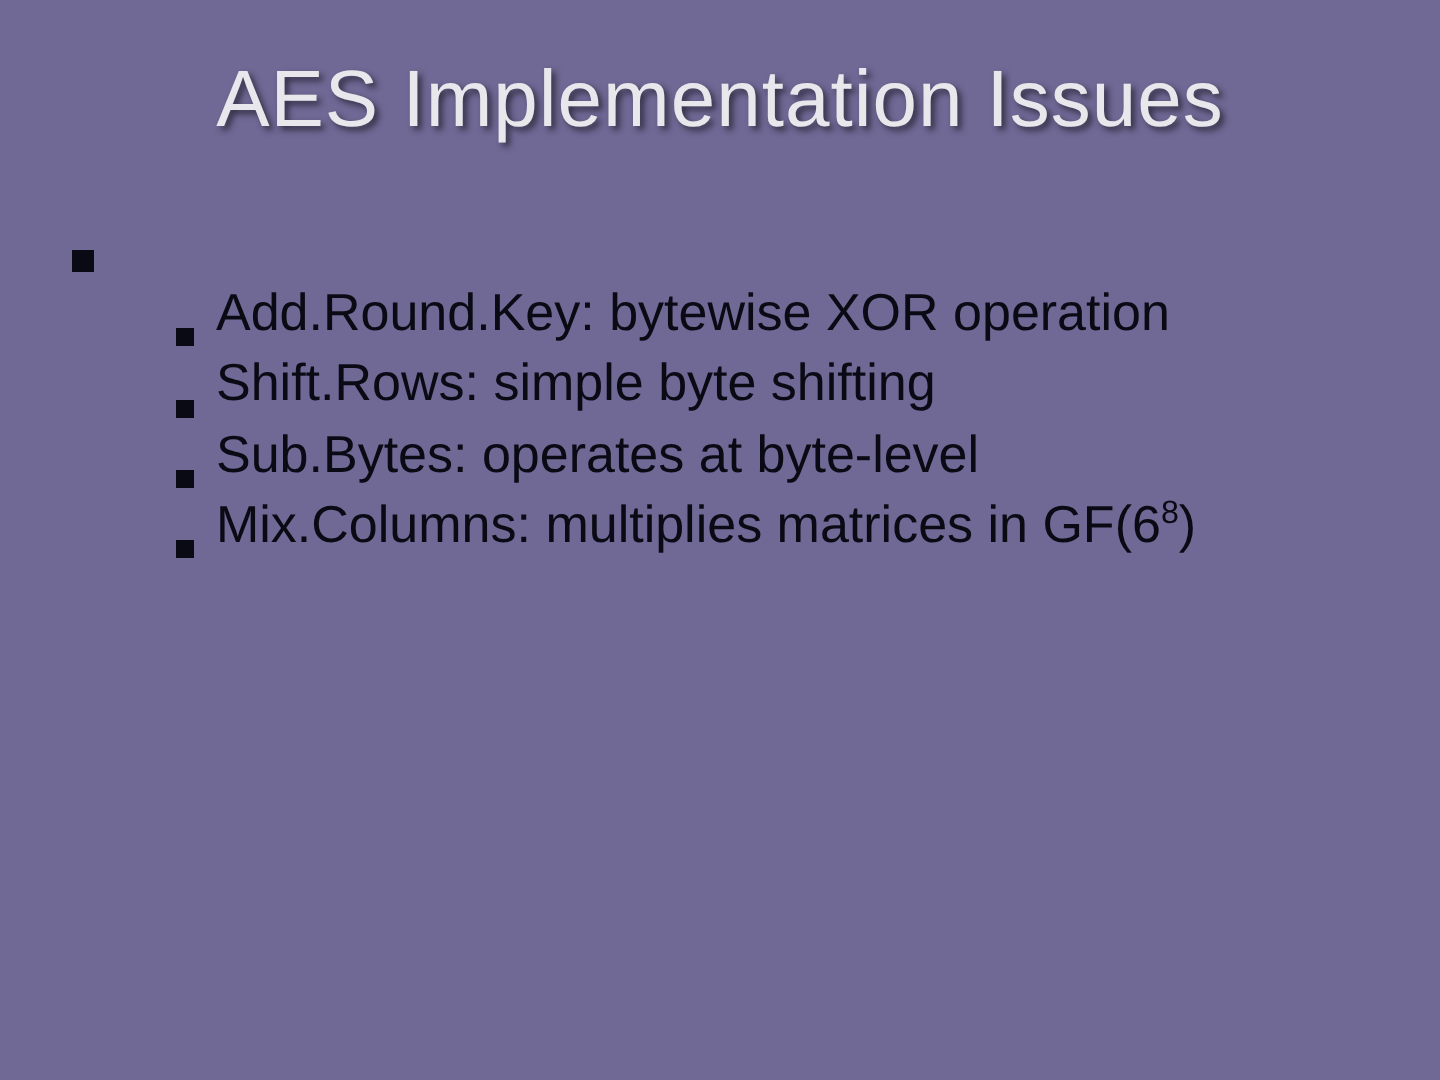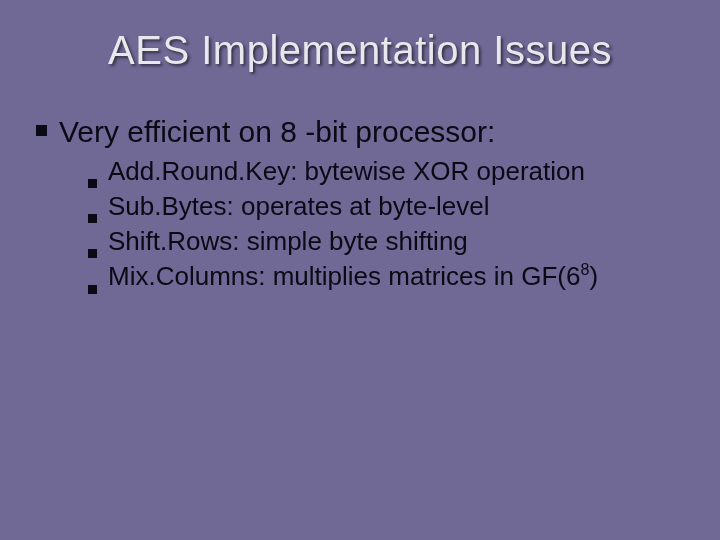--- a/index.html
+++ b/index.html
@@ -70,36 +70,35 @@
   }
 </style>
 </head>
 <body>
 
 <div class="slide">
   <div class="title">AES Implementation Issues</div>
 
   <div class="l1">
     <div class="bullet"></div>
-    <div class="text">Very efficient on 8 -bit processor:</div>
   </div>
 
   <div class="l2">
     <div class="bullet"></div>
     <div class="text">Add.Round.Key: bytewise XOR operation</div>
   </div>
 
   <div class="l2">
     <div class="bullet"></div>
-    <div class="text">Sub.Bytes: operates at byte-level</div>
+    <div class="text">Shift.Rows: simple byte shifting</div>
   </div>
 
   <div class="l2">
     <div class="bullet"></div>
-    <div class="text">Shift.Rows: simple byte shifting</div>
+    <div class="text">Sub.Bytes: operates at byte-level</div>
   </div>
 
   <div class="l2">
     <div class="bullet"></div>
     <div class="text"><span>Mix.Columns: multiplies matrices in GF(6</span><sup class="bsup">8</sup><span>)</span></div>
   </div>
 
 </div>
 
 </body></html>

